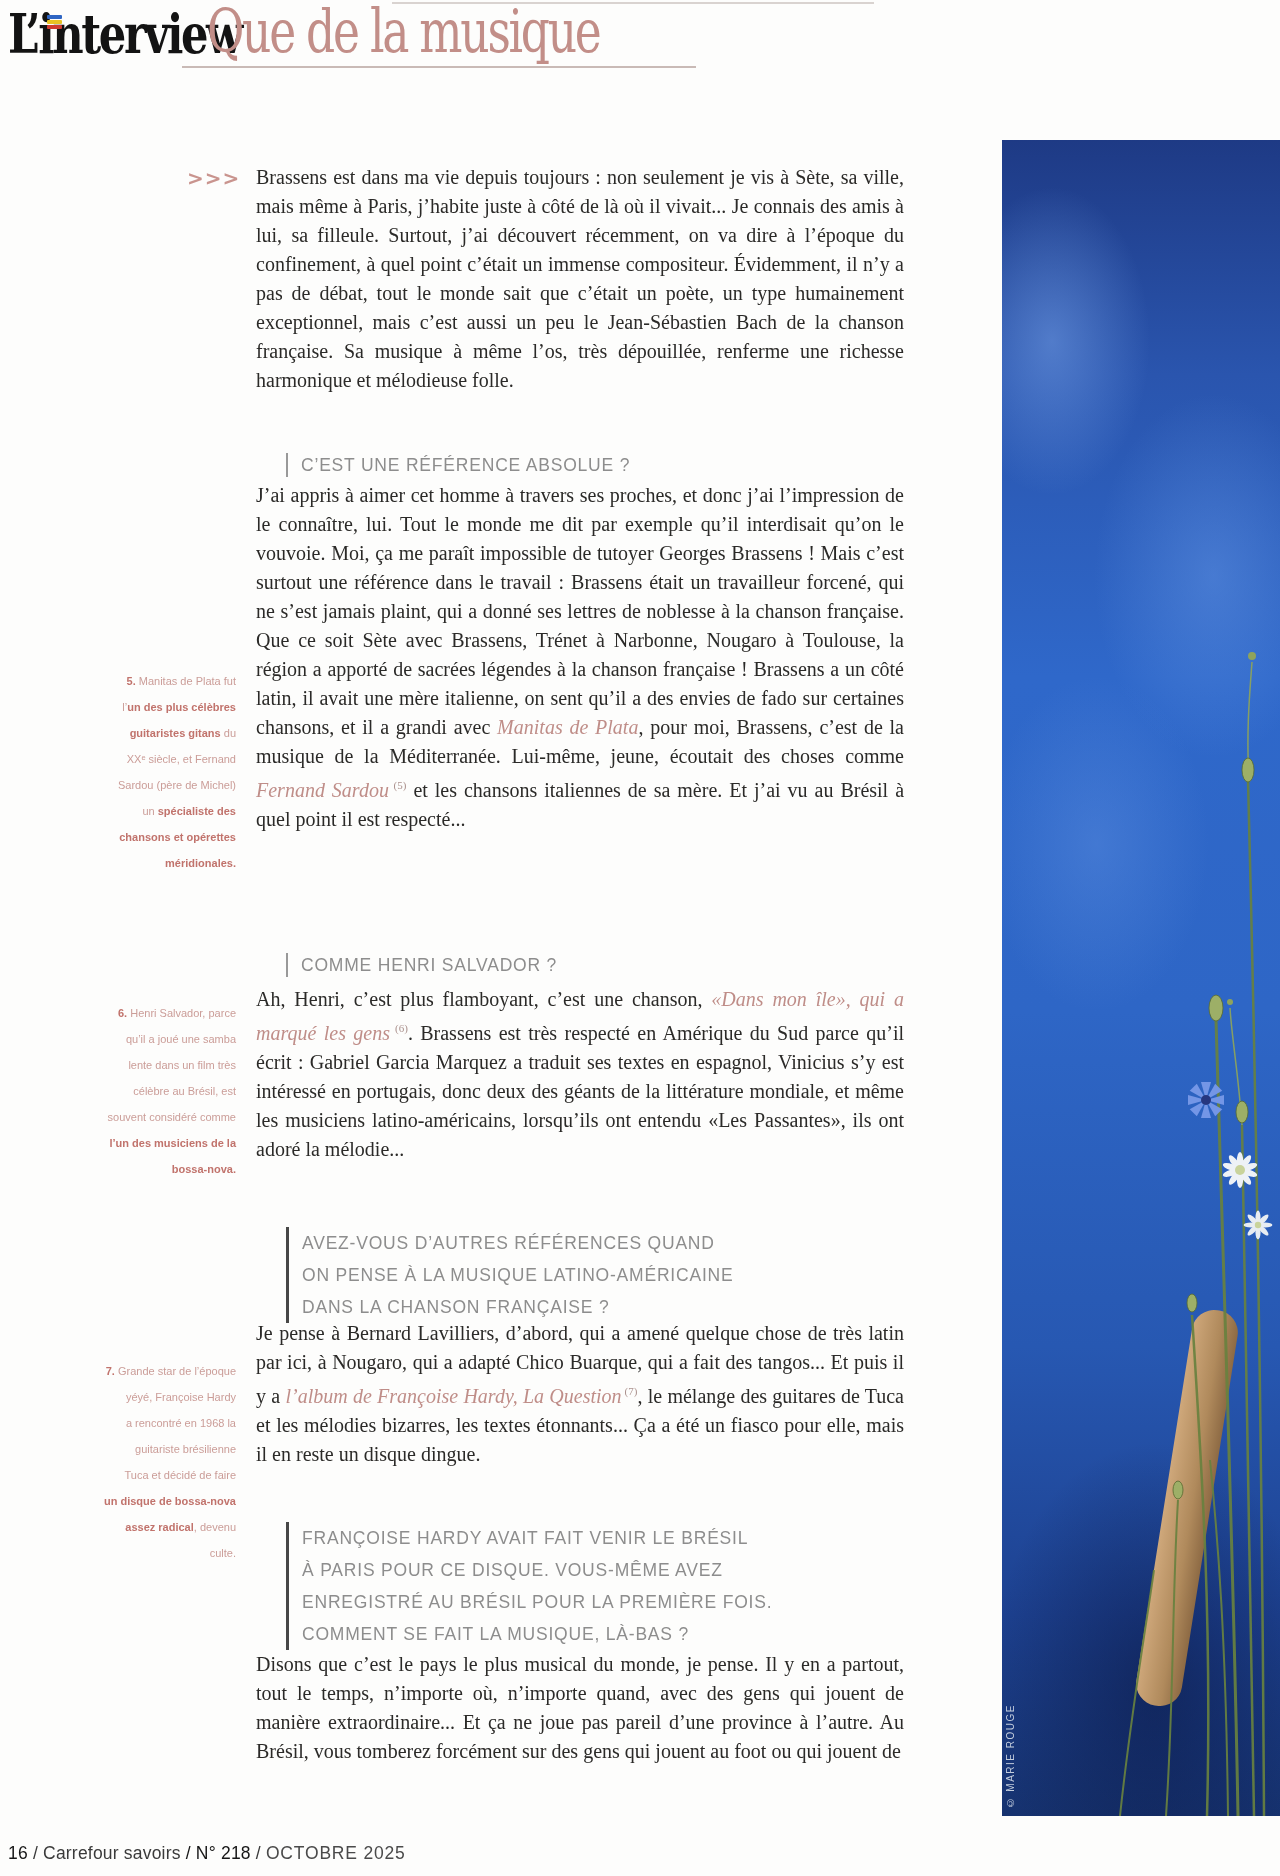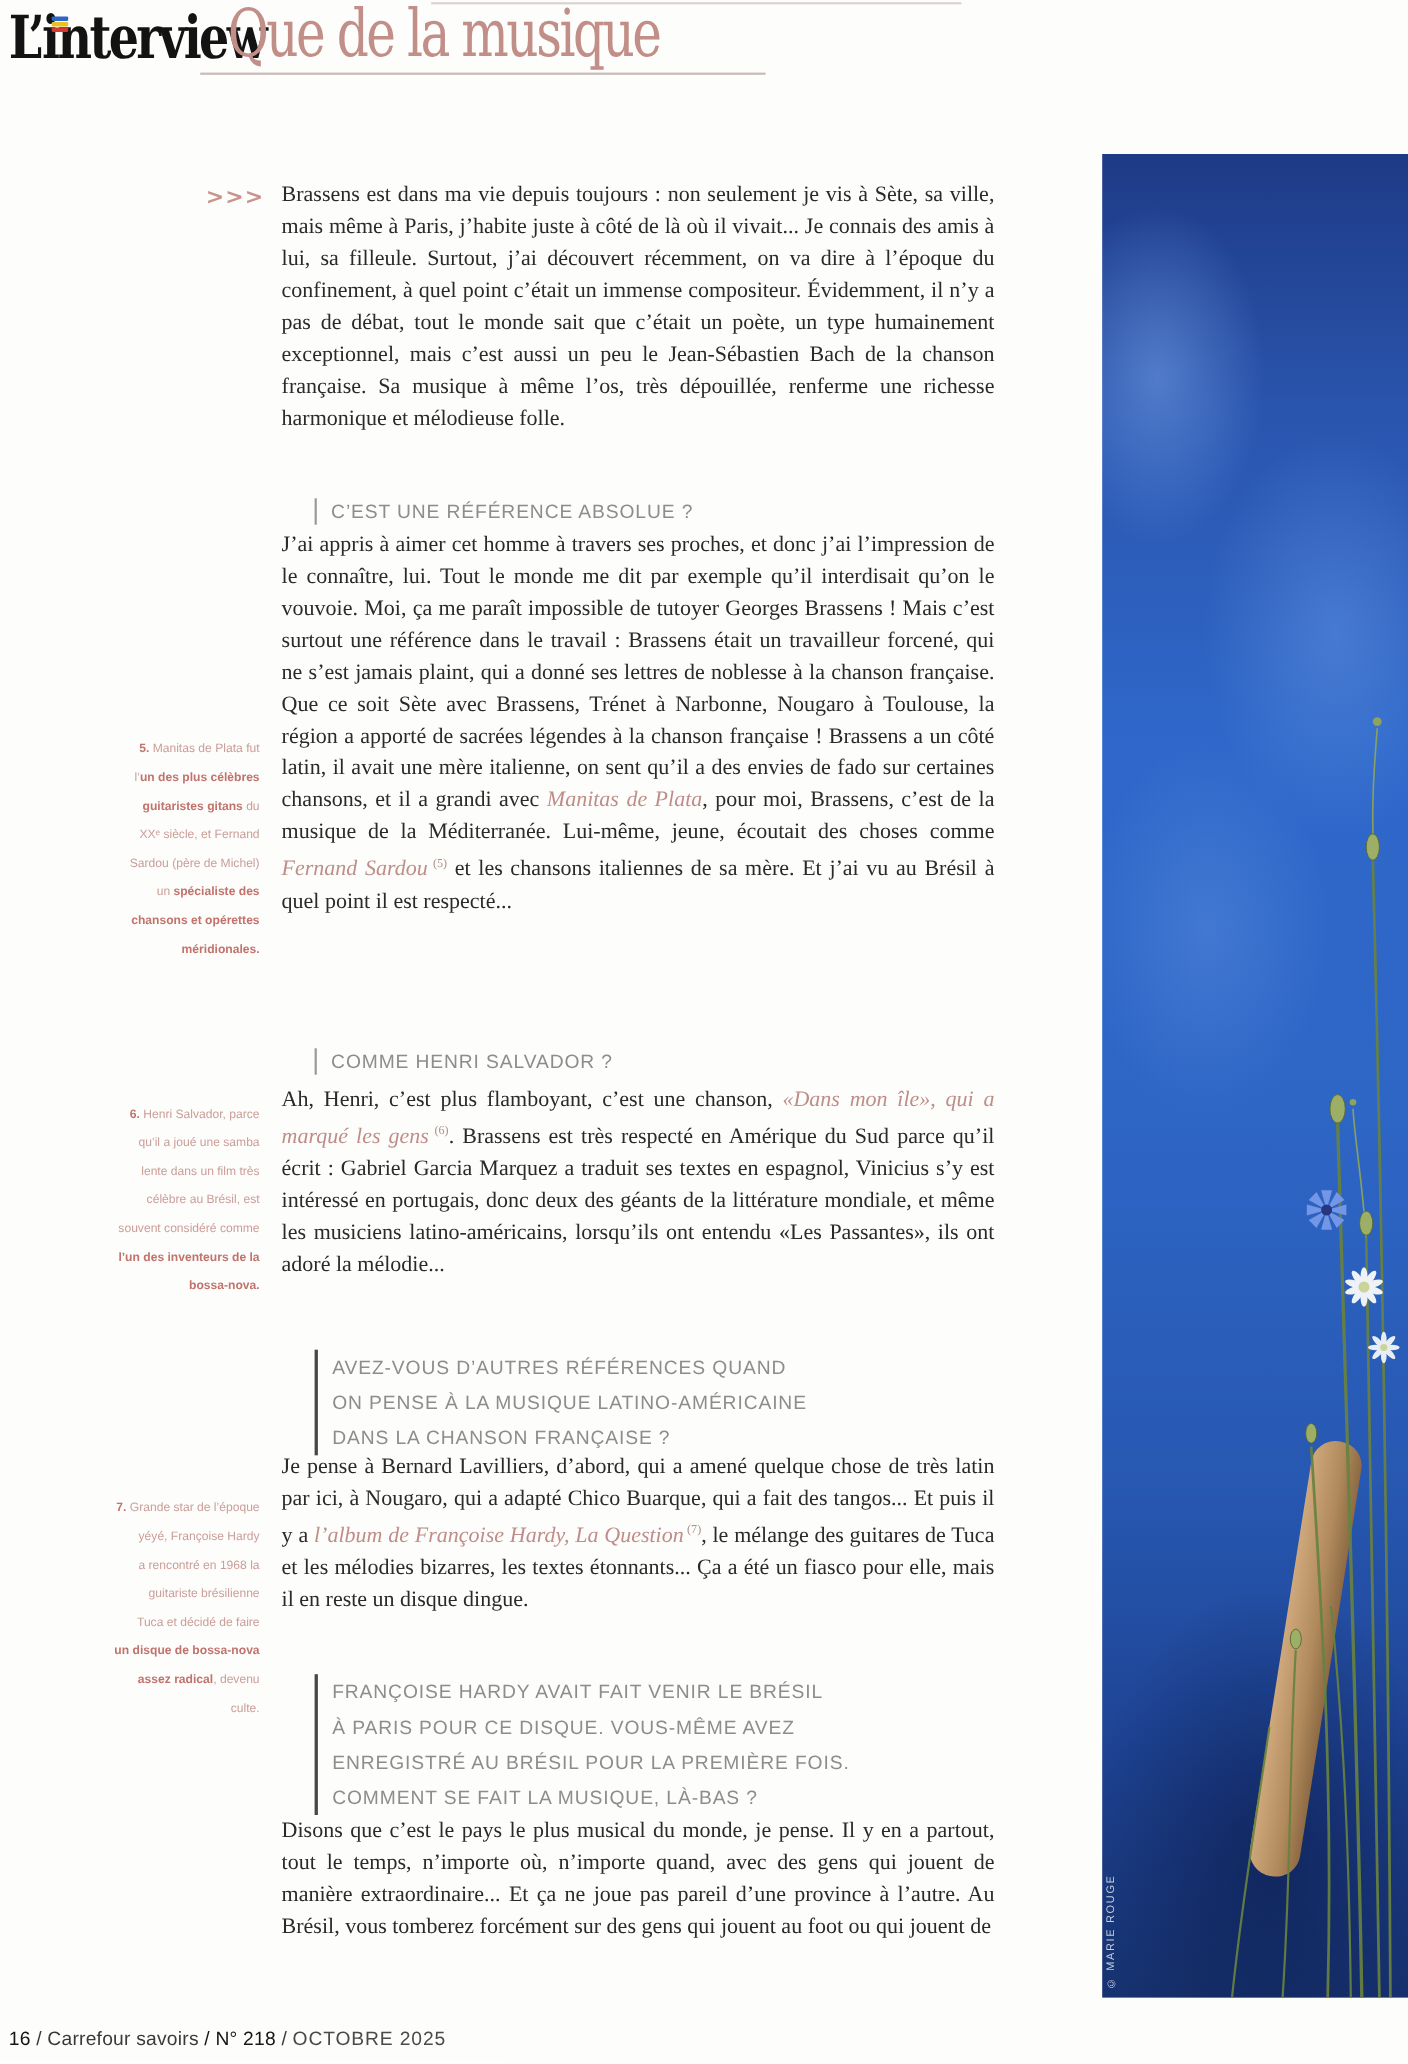--- a/index.html
+++ b/index.html
@@ -97,21 +97,21 @@
 XXᵉ siècle, et Fernand
 Sardou (père de Michel)
 un </span><span class="seg-b">spécialiste des
 chansons et opérettes
 méridionales.</span></div>
   <div class="margin-note" style="top:1000px"><span class="seg-b">6. </span><span>Henri Salvador, parce
 qu’il a joué une samba
 lente dans un film très
 célèbre au Brésil, est
 souvent considéré comme
-</span><span class="seg-b">l’un des inventeurs de la
+</span><span class="seg-b">l’un des musiciens de la
 bossa-nova.</span></div>
   <div class="margin-note" style="top:1358px"><span class="seg-b">7. </span><span>Grande star de l’époque
 yéyé, Françoise Hardy
 a rencontré en 1968 la
 guitariste brésilienne
 Tuca et décidé de faire
 </span><span class="seg-b">un disque de bossa-nova
 assez radical</span><span>, devenu
 culte.</span></div>
 

